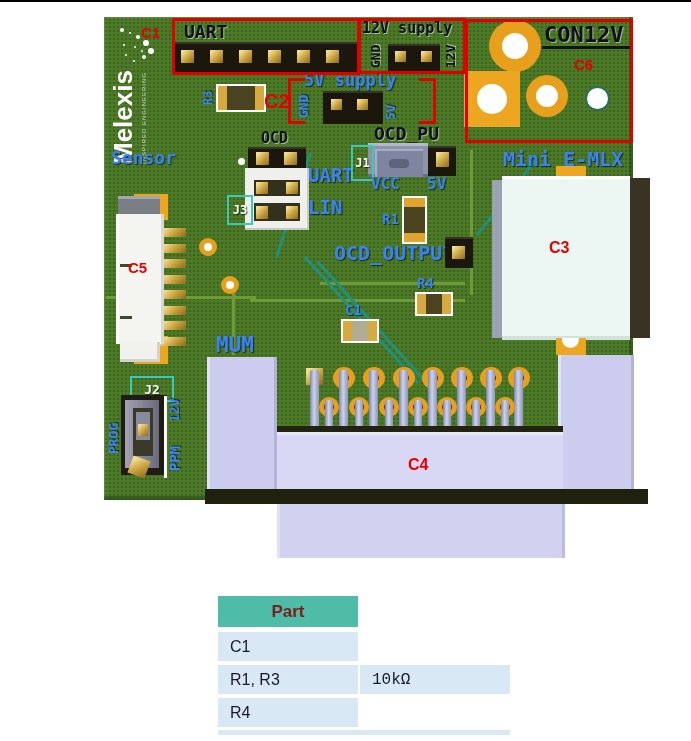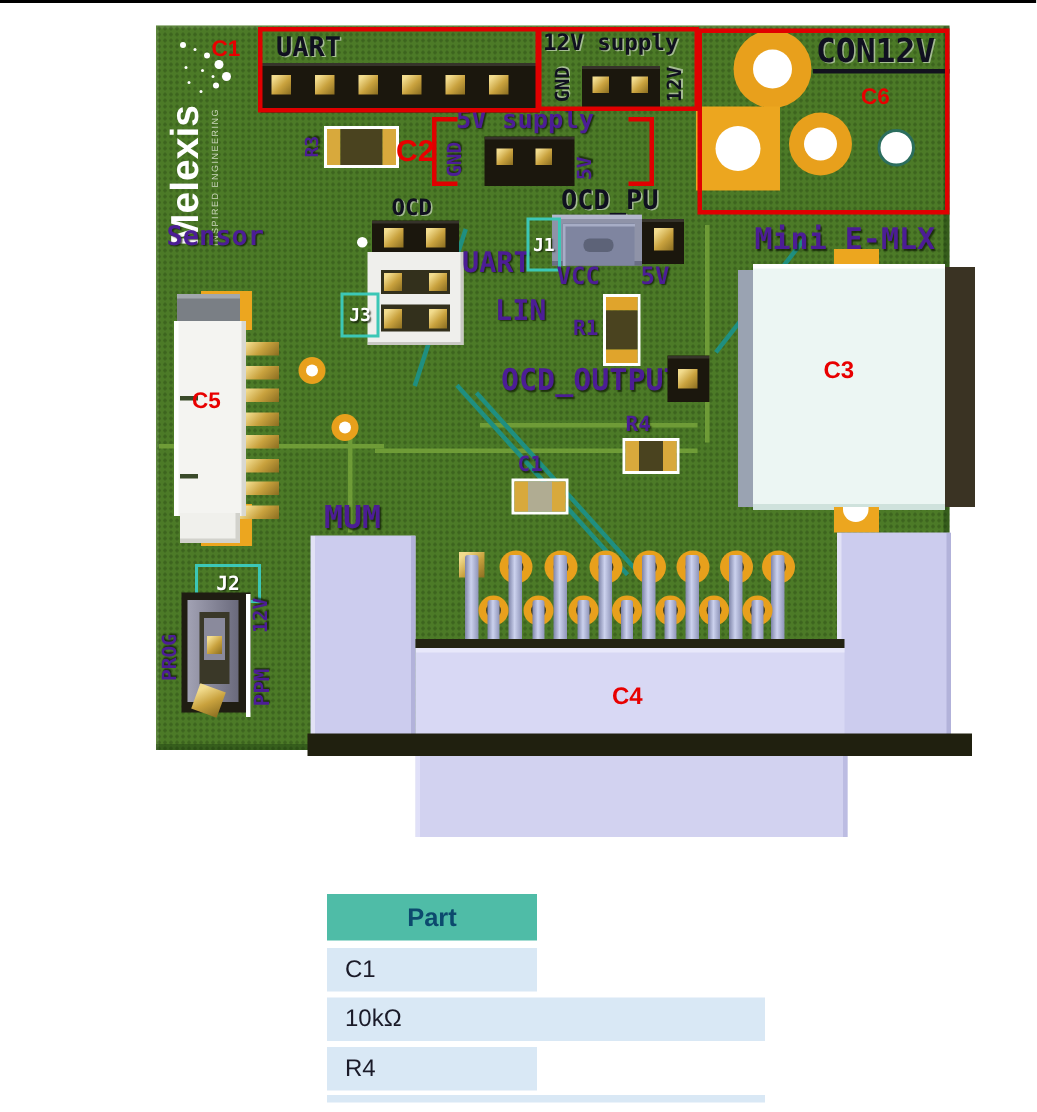--- a/index.html
+++ b/index.html
@@ -8,21 +8,21 @@
   .abs{position:absolute;}
   
   .board{left:104px;top:17px;width:529px;height:483px;background:#4c7a27;
          box-shadow:inset -4px -4px 0 rgba(0,20,0,.28), inset 2px 2px 0 rgba(255,255,255,.10);}
   .board::after{content:"";position:absolute;inset:0;
          background-image:radial-gradient(rgba(15,35,5,.25) 1px, transparent 1.3px);
          background-size:4px 4px;}
   .trace{background:#6f9c37;}
   .ttrace{background:#1f8f80;}
   
-  .silk{font-family:"DejaVu Sans Mono",monospace;font-weight:bold;color:#4c1d95;
+  .silk{font-family:"DejaVu Sans Mono",monospace;font-weight:bold;color:#3b82f6;
         text-shadow:1px 1px 1px rgba(10,20,0,.7);white-space:nowrap;line-height:1;}
   .silkd{font-family:"DejaVu Sans Mono",monospace;font-weight:bold;color:#101020;
         text-shadow:1px 1px 0 rgba(255,255,255,.5);white-space:nowrap;line-height:1;}
   .vt{writing-mode:vertical-rl;transform:rotate(180deg);text-align:center;}
   .ref{font-weight:bold;color:#e80000;white-space:nowrap;line-height:1;}
   .redbox{border:3px solid #e00000;}
   .blkhdr{background:#1b170d;box-shadow:inset 0 2px 0 rgba(255,255,255,.12);}
   .gpin{background:linear-gradient(135deg,#f2dc8e 15%,#c9a23e 55%,#8a6d20);}
   .via{border-radius:50%;background:#e8a01c;}
   .via i{position:absolute;inset:5px;border-radius:50%;background:#fff;}
@@ -36,21 +36,21 @@
   .resv{border:2px solid #fff;display:flex;flex-direction:column;}
   .resv .au{background:#e0a42c;flex:0 0 9px;}
   .resv .bd{background:#4a431f;flex:1;}
   .jbox{border:2px solid #3cc7b6;color:#fff;font-family:"DejaVu Sans Mono",monospace;
         font-weight:bold;display:flex;align-items:center;justify-content:center;
         text-shadow:1px 1px 1px rgba(10,20,0,.7);}
   .lav{background:#ccccee;}
   
   .tcell{display:flex;align-items:center;color:#1a1a28;font-size:16px;padding-left:12px;
          background:#d9e8f5;}
-  .thcell{display:flex;align-items:center;justify-content:center;color:#0c4a6e;
+  .thcell{display:flex;align-items:center;justify-content:center;color:#7f1d1d;
          font-size:17px;font-weight:bold;background:#4fbca7;}
 </style>
 </head>
 <body>
 
 <div class="stage">
   <div class="abs" style="left:0;top:0;width:691px;height:2px;background:#000;"></div>
 
   <div class="abs board"></div>
 
@@ -121,21 +121,21 @@
   <div class="abs" style="left:238px;top:158px;width:7px;height:7px;border-radius:50%;background:#fff;"></div>
   <div class="abs" style="left:245px;top:168px;width:64px;height:62px;background:#efefec;box-shadow:inset -2px -2px 0 #c9c9c4;"></div>
   <div class="abs" style="left:254px;top:180px;width:46px;height:16px;background:#33301c;"></div>
   <div class="abs gpin" style="left:256px;top:182px;width:12px;height:12px;"></div>
   <div class="abs gpin" style="left:286px;top:182px;width:12px;height:12px;"></div>
   <div class="abs" style="left:254px;top:203px;width:46px;height:18px;background:#33301c;"></div>
   <div class="abs gpin" style="left:256px;top:206px;width:12px;height:13px;"></div>
   <div class="abs gpin" style="left:286px;top:206px;width:12px;height:13px;"></div>
   <div class="abs jbox" style="left:227px;top:195px;width:22px;height:26px;font-size:12px;">J3</div>
   <div class="abs silk" style="left:308px;top:166px;font-size:19px;">UART</div>
-  <div class="abs silk" style="left:308px;top:198px;font-size:19px;padding-left:22px;">LIN</div>
+  <div class="abs silk" style="left:308px;top:198px;font-size:19px;">LIN</div>
 
   <div class="abs silkd" style="left:374px;top:125px;font-size:18px;">OCD_PU</div>
   <div class="abs" style="left:368px;top:143px;width:60px;height:34px;background:#8f93a8;box-shadow:inset 0 3px 0 #b4b8cc, inset 0 -3px 0 #6a6e84;"></div>
   <div class="abs" style="left:375px;top:149px;width:48px;height:28px;background:#7f85a0;box-shadow:inset 2px 2px 0 #a7adc6;"></div>
   <div class="abs" style="left:389px;top:159px;width:20px;height:9px;background:#5d6378;border-radius:4px;"></div>
   <div class="abs blkhdr" style="left:428px;top:146px;width:28px;height:30px;"></div>
   <div class="abs gpin" style="left:436px;top:152px;width:13px;height:15px;"></div>
   <div class="abs jbox" style="left:351px;top:145px;width:19px;height:32px;font-size:12px;text-align:center;">J1</div>
   <div class="abs silk" style="left:371px;top:176px;font-size:16px;">VCC</div>
   <div class="abs silk" style="left:427px;top:176px;font-size:16px;">5V</div>
@@ -289,20 +289,21 @@
   <div class="abs ref" style="left:574px;top:57px;font-size:15px;">C6</div>
 
   <div class="abs" style="left:218px;top:596px;width:292px;">
     <div style="display:flex;gap:2px;height:31px;">
       <div class="thcell" style="width:140px;">Part</div>
     </div>
     <div style="display:flex;gap:2px;height:29px;margin-top:5px;">
       <div class="tcell" style="width:128px;">C1</div>
     </div>
     <div style="display:flex;gap:2px;height:29px;margin-top:4px;">
-      <div class="tcell" style="flex:1;">10kΩ</div>
+      <div class="tcell" style="width:128px;">R1, R3</div>
+      <div class="tcell" style="flex:1;font-family:Liberation Mono, monospace;">10kΩ</div>
     </div>
     <div style="display:flex;gap:2px;height:29px;margin-top:4px;">
       <div class="tcell" style="width:128px;">R4</div>
     </div>
     <div style="height:5px;margin-top:3px;background:#d9e8f5;"></div>
   </div>
 </div>
 
 </body></html>

